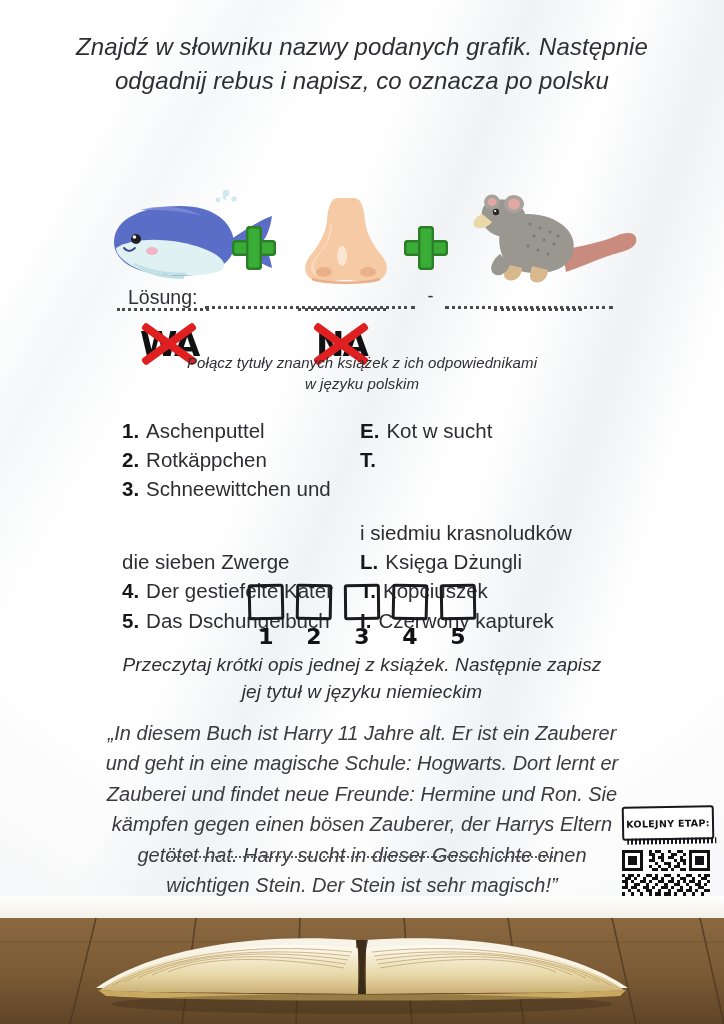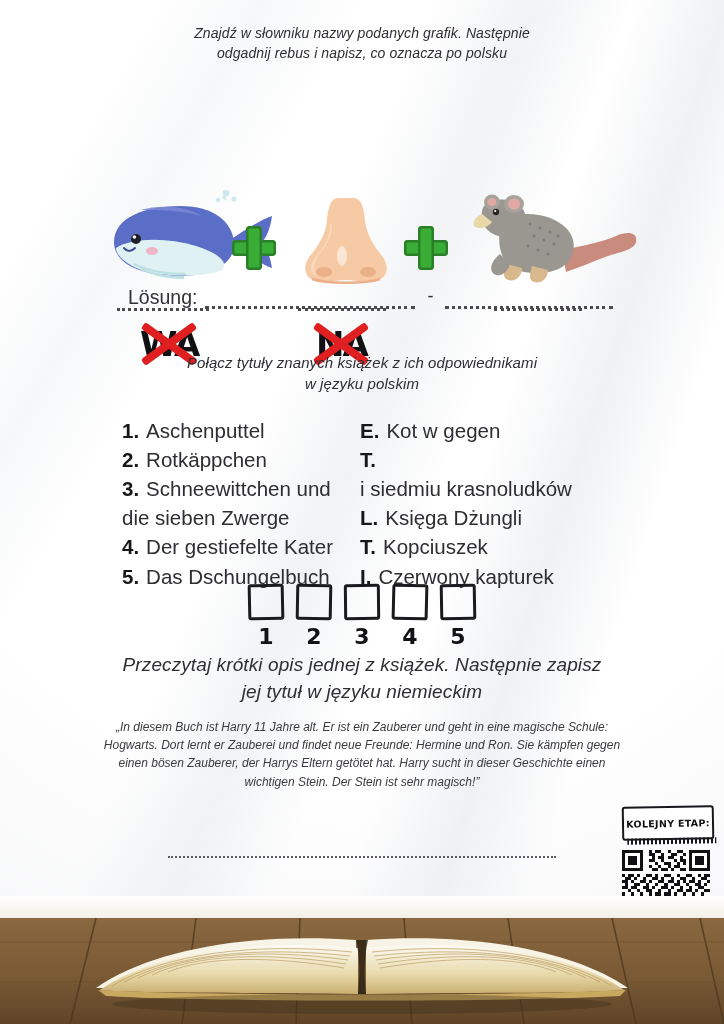--- a/index.html
+++ b/index.html
@@ -28,21 +28,21 @@
     position: absolute;
     left: 50px;
     width: 624px;
     text-align: center;
     font-style: italic;
     font-weight: 400;
     color: #2e2e33;
     line-height: 1.42;
     letter-spacing: .1px;
   }
-  #heading-1 { top: 24px;  font-size: 14px; }
+  #heading-1 { top: 30px;  font-size: 24px; }
   #heading-2 { top: 352px; font-size: 15px; }
   #heading-3 { top: 652px; font-size: 19px; }
 
   
   .rebus { position: absolute; top: 92px; left: 0; width: 724px; height: 105px; }
 
   .plus {
     position: absolute;
     width: 44px; height: 44px;
   }
@@ -118,21 +118,21 @@
 
   
   .match { position: absolute; top: 416px; left: 0; width: 724px; }
   .col { position: absolute; font-size: 20.5px; color: #2d2d32; line-height: 1.42; }
   #col-left  { left: 122px; width: 240px; }
   #col-right { left: 360px; width: 300px; }
 
   .item { display: flex; align-items: baseline; }
   .item .marker { font-weight: 700; margin-right: 7px; color: #17171b; }
   .item .txt { white-space: nowrap; }
-  .cont { padding-left: 0; white-space: nowrap; }
+  .cont { padding-left: 0; white-space: nowrap; margin-top: 44px; }
 
   
   .boxes { position: absolute; top: 584px; left: 0; width: 724px;
            display: flex; justify-content: center; gap: 12px; }
   .box-cell { display: flex; flex-direction: column; align-items: center; }
   .sqbox {
     width: 36px; height: 36px;
     border: 3px solid #1b1b1f;
     border-radius: 3px;
     background: transparent;
@@ -150,21 +150,21 @@
     color: #121216;
   }
 
   
   .para {
     position: absolute;
     top: 718px; left: 96px;
     width: 532px;
     text-align: center;
     font-style: italic;
-    font-size: 12px;
+    font-size: 20px;
     line-height: 1.52;
     color: #3a3a3f;
   }
 
   
   #final-line {
     position: absolute;
     top: 856px; left: 168px; width: 388px;
     border-bottom: 2.5px dotted #5a5a60;
   }
@@ -317,21 +317,21 @@
       </div>
       <div class="item">
         <span class="marker">5.</span>
         <span class="txt">Das Dschungelbuch</span>
       </div>
     </div>
 
     <div class="col" id="col-right">
       <div class="item">
         <span class="marker">E.</span>
-        <span class="txt">Kot w gegen</span>
+        <span class="txt">Kot w sucht</span>
       </div>
       <div class="item">
         <span class="marker">T.</span>
       </div>
       <div class="cont">i siedmiu krasnoludków</div>
       <div class="item">
         <span class="marker">L.</span>
         <span class="txt">Księga Dżungli</span>
       </div>
       <div class="item">

